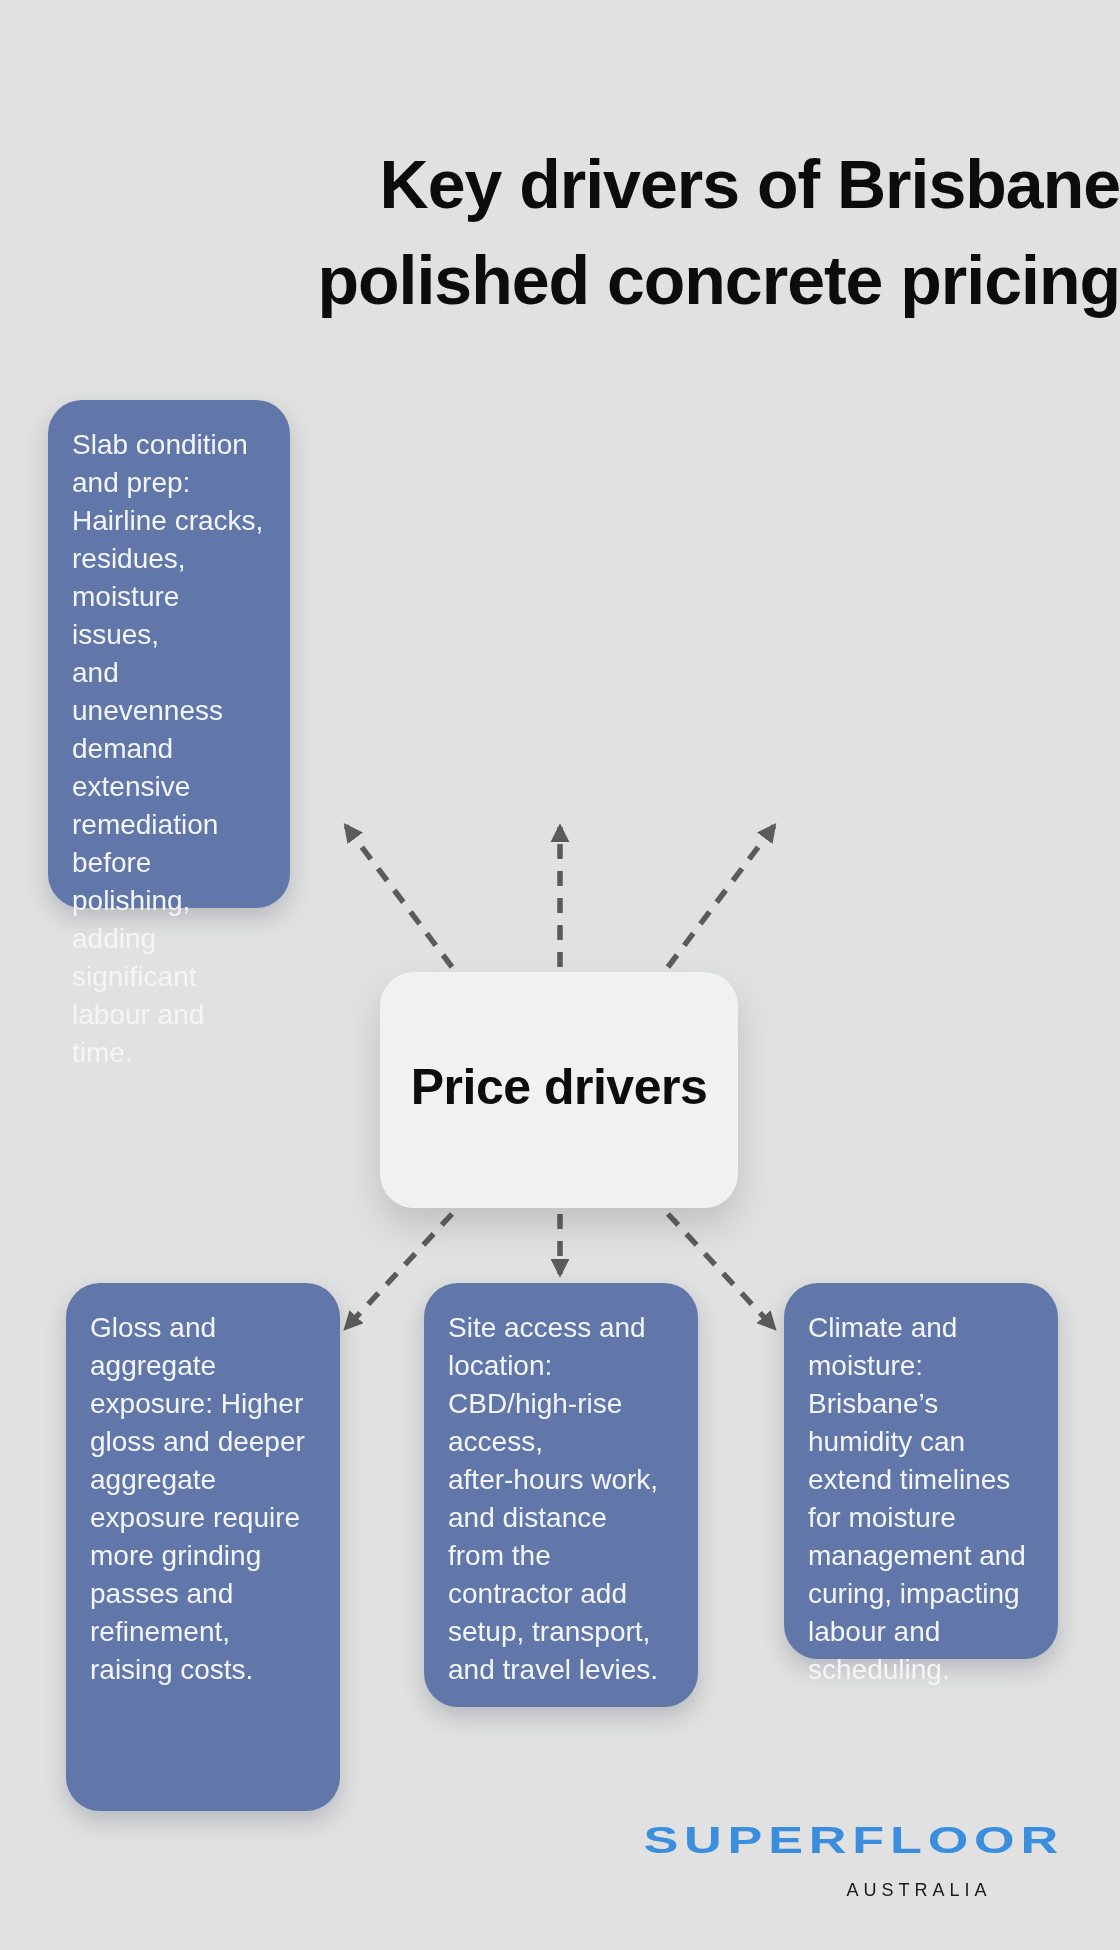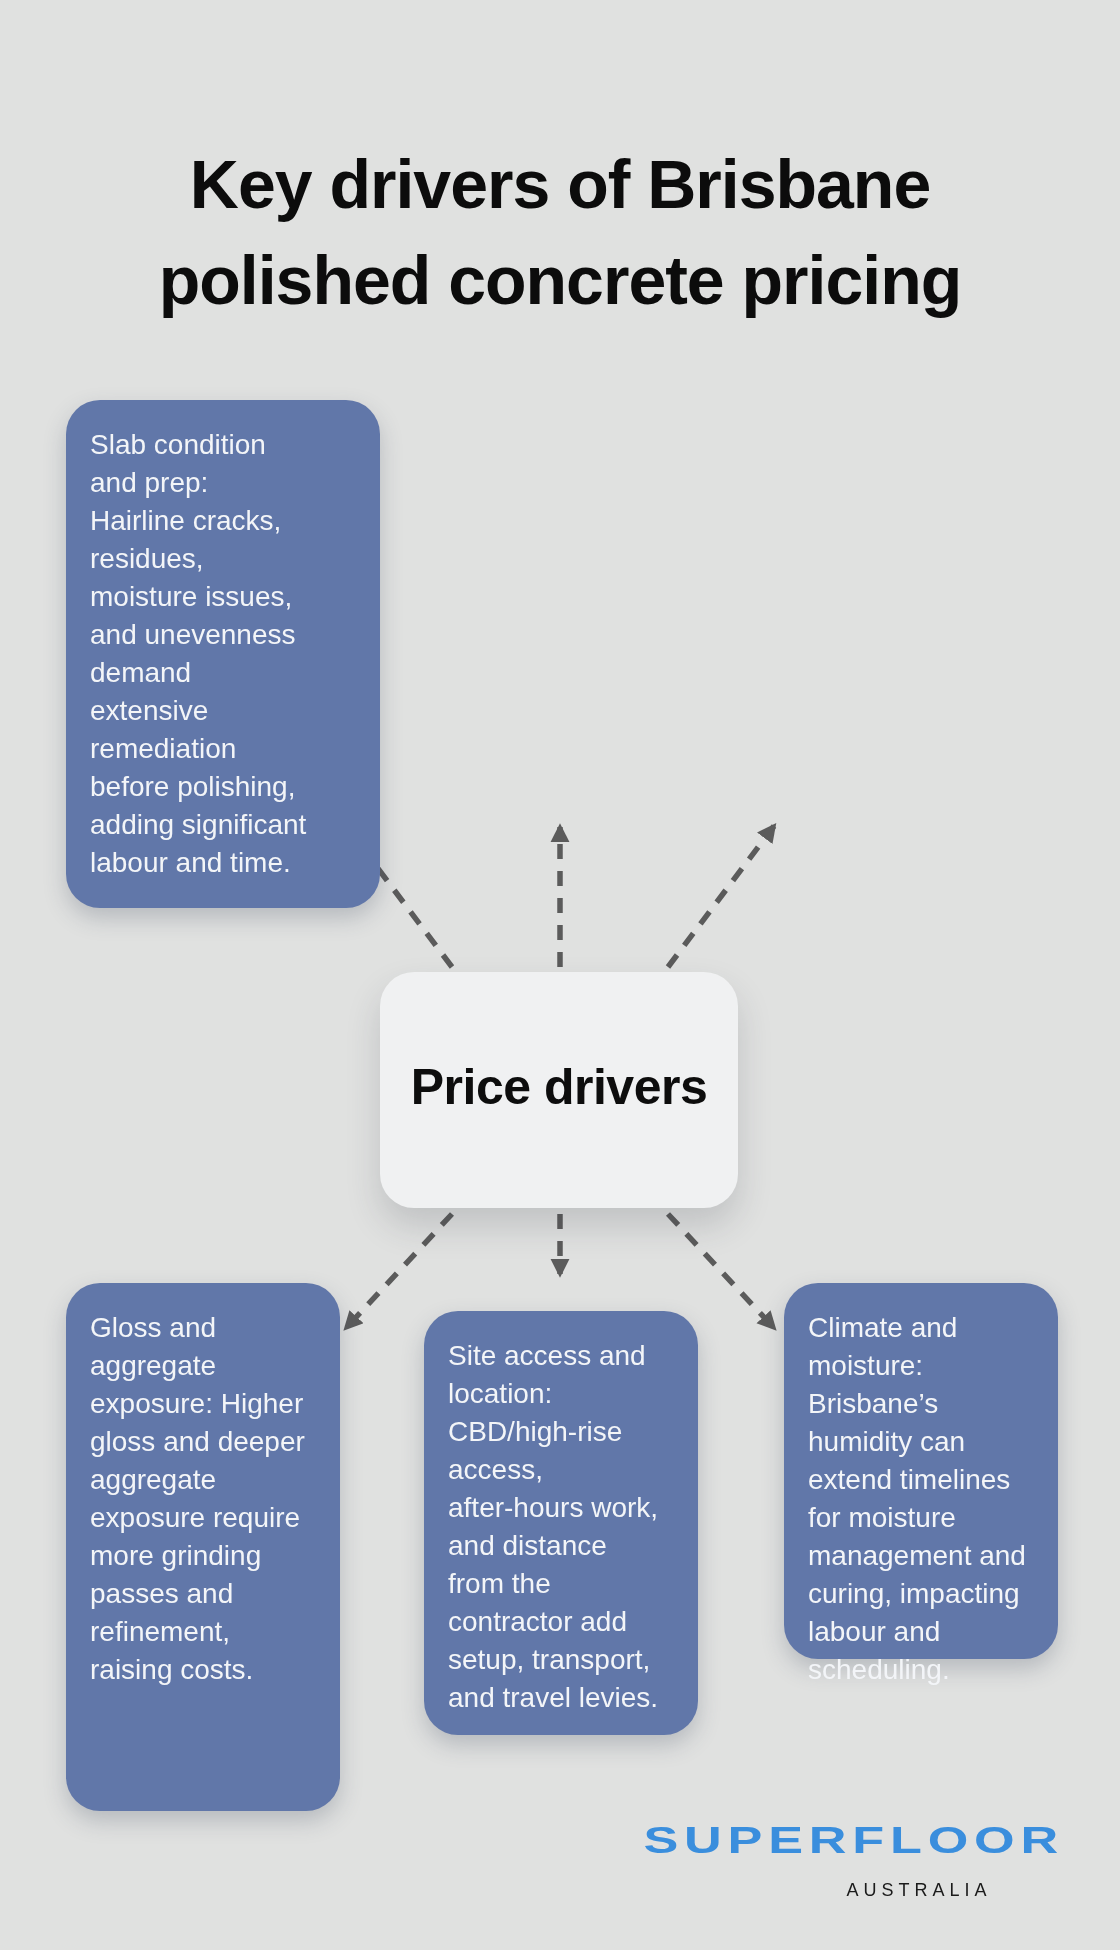--- a/index.html
+++ b/index.html
@@ -18,45 +18,45 @@
   .canvas{
     position:relative;
     width:1120px;height:1950px;
     margin:0 auto;
     background:var(--background);
     overflow:hidden;
   }
   .page-title{
     position:absolute;
     top:90px;left:0;width:1120px;
-    text-align:center;
+    text-align:right;
     font-size:68px;
     line-height:96px;
     font-weight:700;
     letter-spacing:-1px;
     color:var(--title_text);
     white-space:pre-line;
   }
   .driver-box{
     position:absolute;
     box-sizing:border-box;
     background:var(--driver_box);
     border-radius:34px;
     color:var(--driver_text);
     font-size:28px;
     line-height:38px;
     padding:26px 18px 0 24px;
     white-space:pre-line;
     box-shadow:0 10px 22px rgba(60,70,90,0.25);
   }
-  .b1{left:66px;top:400px;width:314px;height:508px;}
+  .b1{left:48px;top:400px;width:242px;height:508px;}
   .b2{left:424px;top:400px;width:274px;height:419px;}
   .b3{left:784px;top:400px;width:274px;height:496px;}
   .b4{left:66px;top:1283px;width:274px;height:528px;}
-  .b5{left:424px;top:1283px;width:274px;height:424px;margin-top:28px;}
+  .b5{left:424px;top:1283px;width:274px;height:424px;}
   .b6{left:784px;top:1283px;width:274px;height:376px;}
   .center-node{
     position:absolute;
     left:380px;top:972px;width:358px;height:236px;
     background:var(--center_box);
     border-radius:34px;
     box-shadow:0 18px 34px rgba(50,55,65,0.18);
     display:flex;align-items:center;justify-content:center;
   }
   .center-node-label{

